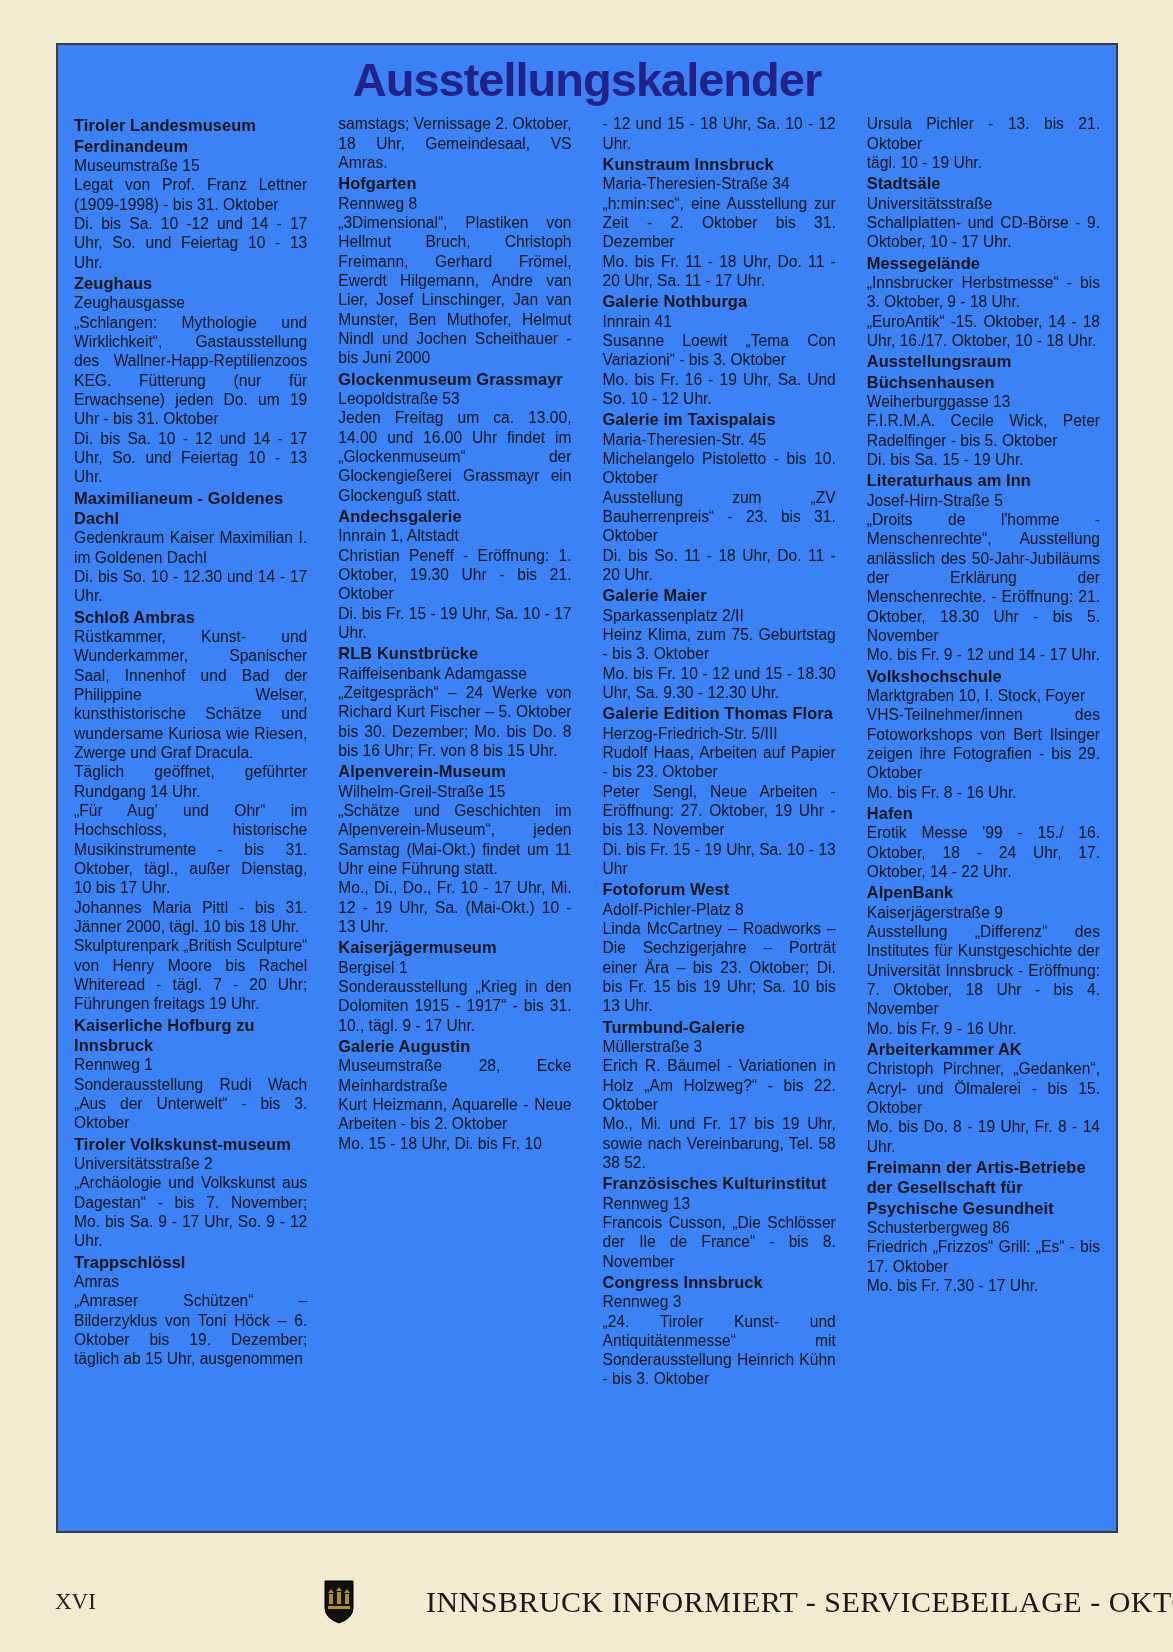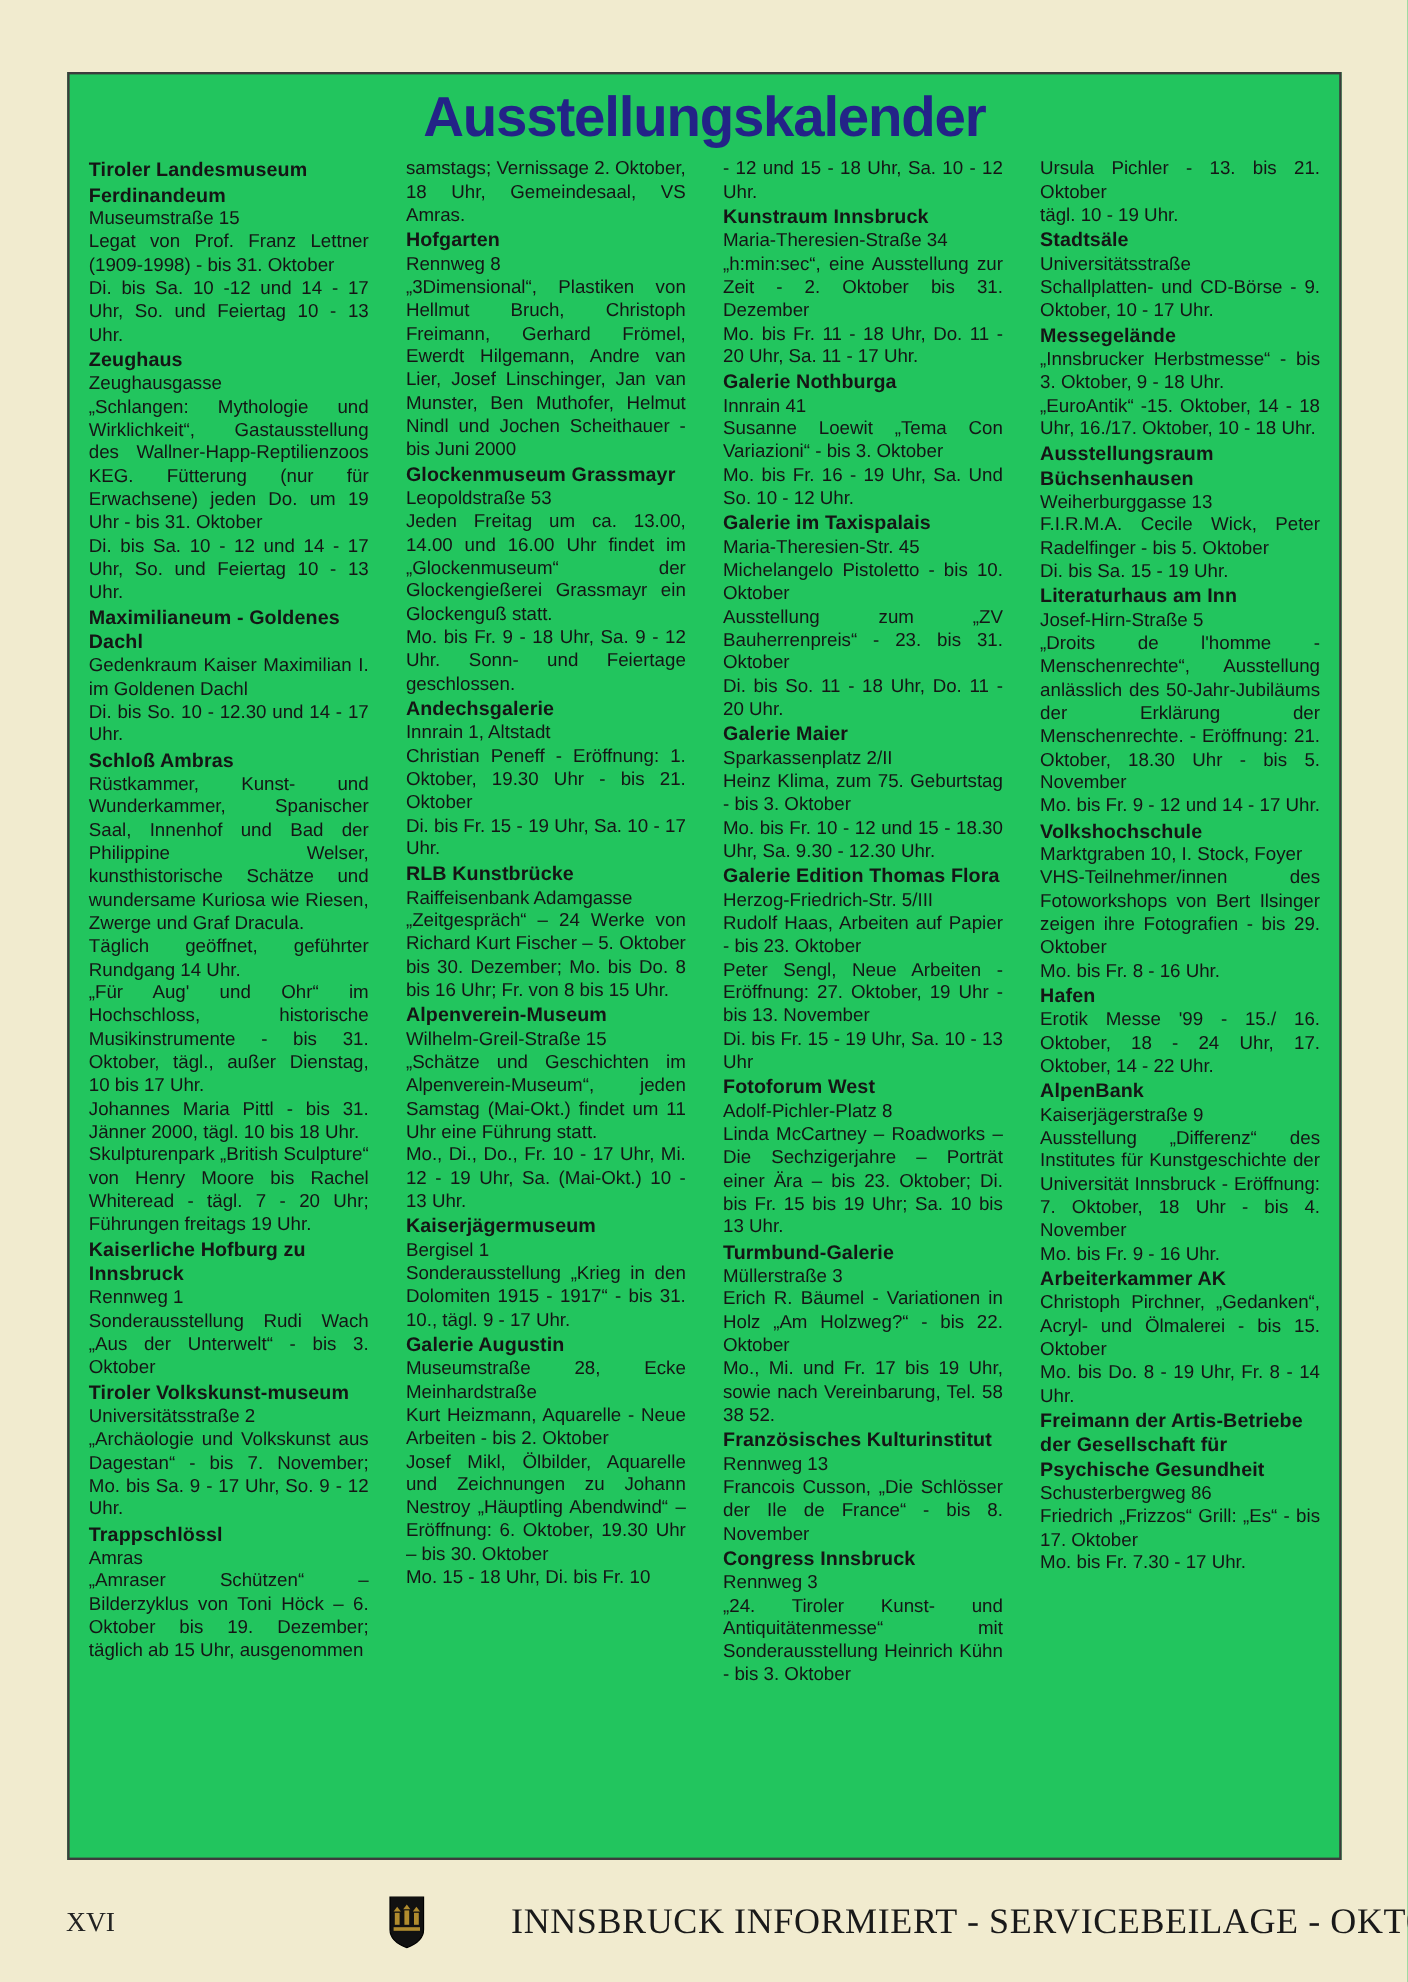--- a/index.html
+++ b/index.html
@@ -4,23 +4,23 @@
 <style>
   html,body{margin:0;padding:0;}
   body{
     width:1173px;height:1652px;
     background:#f1ebcf;
     font-family:"Liberation Sans","DejaVu Sans",sans-serif;
     position:relative;
     -webkit-font-smoothing:antialiased;
   }
   .panel{
-    position:absolute;left:56px;top:60px;
+    position:absolute;left:56px;top:43px;
     width:1062px;height:1490px;
-    background:#22c55e;
+    background:#3b82f6;
     border:2px solid #3c3c3c;
     box-sizing:border-box;
     overflow:hidden;
     padding:8px 16px 10px 16px;
   }
   .title{
     text-align:center;
     font-weight:bold;
     font-size:47px;
     letter-spacing:-1px;
@@ -106,39 +106,37 @@
         <div class="p">„Amraser Schützen“ – Bilderzyklus von Toni Höck – 6. Oktober bis 19. Dezember; täglich ab 15 Uhr, ausgenommen</div>
       </div>
       <div class="col">
         <div class="p">samstags; Vernissage 2. Oktober, 18 Uhr, Gemeindesaal, VS Amras.</div>
         <div class="h">Hofgarten</div>
         <div class="p">Rennweg 8</div>
         <div class="p">„3Dimensional“, Plastiken von Hellmut Bruch, Christoph Freimann, Gerhard Frömel, Ewerdt Hilgemann, Andre van Lier, Josef Linschinger, Jan van Munster, Ben Muthofer, Helmut Nindl und Jochen Scheithauer - bis Juni 2000</div>
         <div class="h">Glockenmuseum Grassmayr</div>
         <div class="p">Leopoldstraße 53</div>
         <div class="p">Jeden Freitag um ca. 13.00, 14.00 und 16.00 Uhr findet im „Glockenmuseum“ der Glockengießerei Grassmayr ein Glockenguß statt.</div>
-        <div class="p">Mo. bis Fr. 9 - 18 Uhr, Sa. 9 - 12 Uhr. Sonn- und Feiertage geschlossen.</div>
         <div class="h">Andechsgalerie</div>
         <div class="p">Innrain 1, Altstadt</div>
         <div class="p">Christian Peneff - Eröffnung: 1. Oktober, 19.30 Uhr - bis 21. Oktober</div>
         <div class="p">Di. bis Fr. 15 - 19 Uhr, Sa. 10 - 17 Uhr.</div>
         <div class="h">RLB Kunstbrücke</div>
         <div class="p">Raiffeisenbank Adamgasse</div>
         <div class="p">„Zeitgespräch“ – 24 Werke von Richard Kurt Fischer – 5. Oktober bis 30. Dezember; Mo. bis Do. 8 bis 16 Uhr; Fr. von 8 bis 15 Uhr.</div>
         <div class="h">Alpenverein-Museum</div>
         <div class="p">Wilhelm-Greil-Straße 15</div>
         <div class="p">„Schätze und Geschichten im Alpenverein-Museum“, jeden Samstag (Mai-Okt.) findet um 11 Uhr eine Führung statt.</div>
         <div class="p">Mo., Di., Do., Fr. 10 - 17 Uhr, Mi. 12 - 19 Uhr, Sa. (Mai-Okt.) 10 - 13 Uhr.</div>
         <div class="h">Kaiserjägermuseum</div>
         <div class="p">Bergisel 1</div>
         <div class="p">Sonderausstellung „Krieg in den Dolomiten 1915 - 1917“ - bis 31. 10., tägl. 9 - 17 Uhr.</div>
         <div class="h">Galerie Augustin</div>
         <div class="p">Museumstraße 28, Ecke Meinhardstraße</div>
         <div class="p">Kurt Heizmann, Aquarelle - Neue Arbeiten - bis 2. Oktober</div>
-        <div class="p">Josef Mikl, Ölbilder, Aquarelle und Zeichnungen zu Johann Nestroy „Häuptling Abendwind“ – Eröffnung: 6. Oktober, 19.30 Uhr – bis 30. Oktober</div>
         <div class="p">Mo. 15 - 18 Uhr, Di. bis Fr. 10</div>
       </div>
       <div class="col">
         <div class="p">- 12 und 15 - 18 Uhr, Sa. 10 - 12 Uhr.</div>
         <div class="h">Kunstraum Innsbruck</div>
         <div class="p">Maria-Theresien-Straße 34</div>
         <div class="p">„h:min:sec“, eine Ausstellung zur Zeit - 2. Oktober bis 31. Dezember</div>
         <div class="p">Mo. bis Fr. 11 - 18 Uhr, Do. 11 - 20 Uhr, Sa. 11 - 17 Uhr.</div>
         <div class="h">Galerie Nothburga</div>
         <div class="p">Innrain 41</div>

